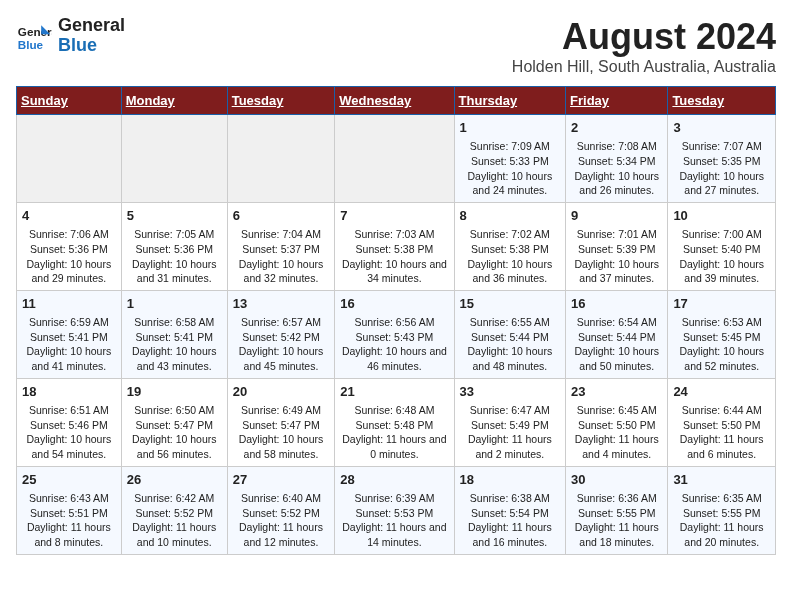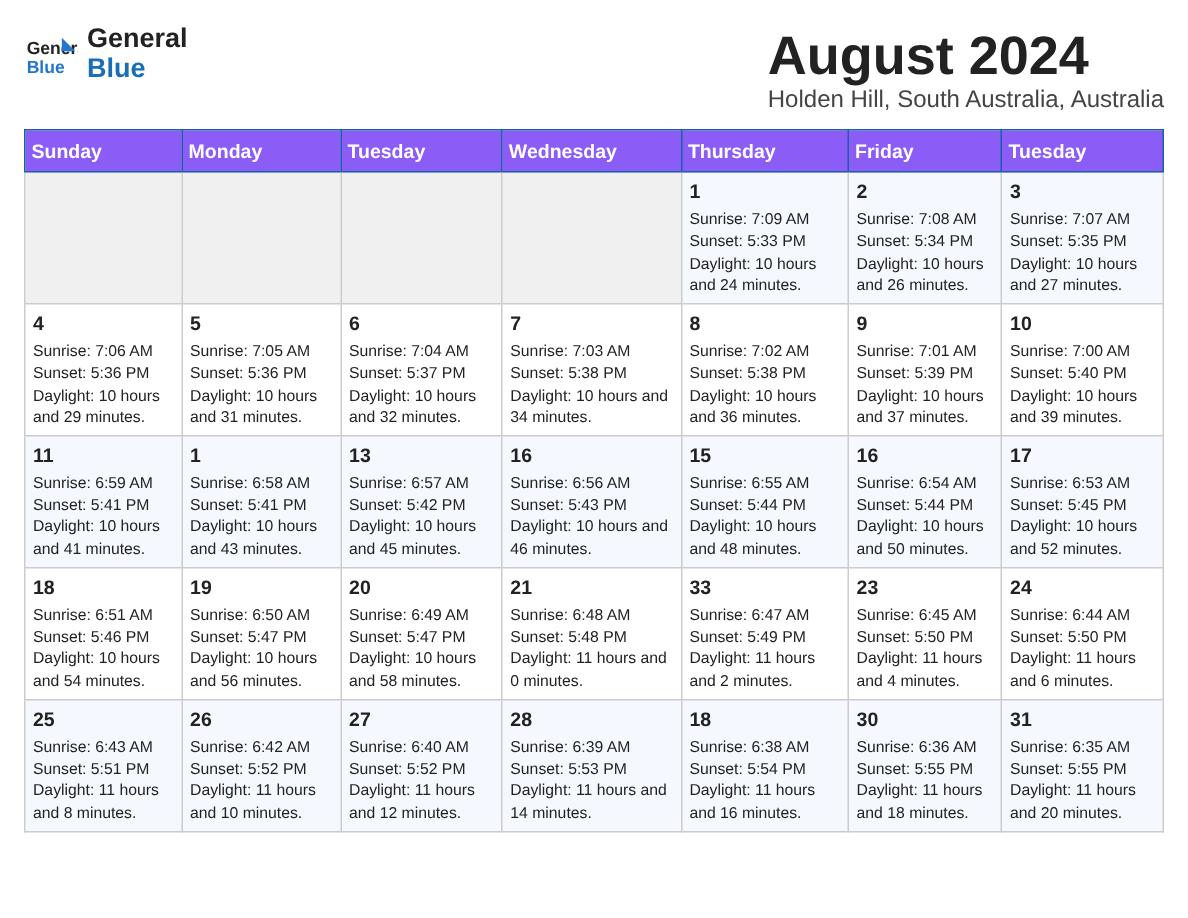--- a/index.html
+++ b/index.html
@@ -28,40 +28,41 @@
       line-height: 1.1;
     }
     .logo-text span {
       color: #1a6eb5;
     }
     .logo-icon {
       width: 36px;
       height: 36px;
     }
     .title-block {
-      text-align: left;
+      text-align: right;
     }
     .main-title {
       font-size: 36px;
       font-weight: bold;
       color: #222;
     }
     .sub-title {
       font-size: 16px;
       font-weight: normal;
       color: #444;
     }
     table {
       width: 100%;
       border-collapse: collapse;
       font-size: 11px;
     }
     thead tr {
-      background-color: #8b5cf6;
+      background-color: #7f1d1d;
       color: #fff;
+      text-decoration: underline;
     }
     thead th {
       padding: 6px 4px;
       text-align: left;
       font-size: 13px;
       font-weight: bold;
       border: 1px solid #1a5fa8;
     }
     tbody tr {
       border: 1px solid #ccc;
@@ -81,20 +82,21 @@
       background: #fff;
     }
     .day-num {
       font-weight: bold;
       font-size: 13px;
       margin-bottom: 2px;
     }
     .day-info {
       font-size: 10.5px;
       color: #222;
+      text-align: center;
     }
     .empty-cell {
       background: #f0f0f0 !important;
     }
   </style>
 </head>
 <body>
 
 <div class="header">
   <div class="logo">

